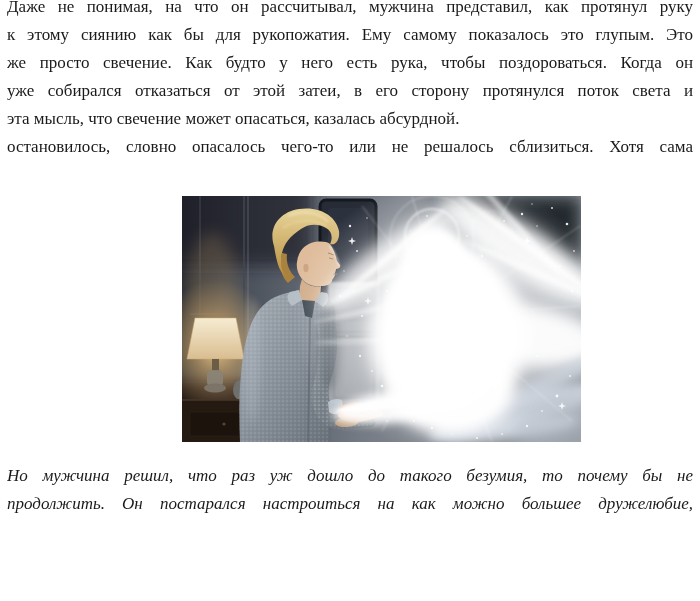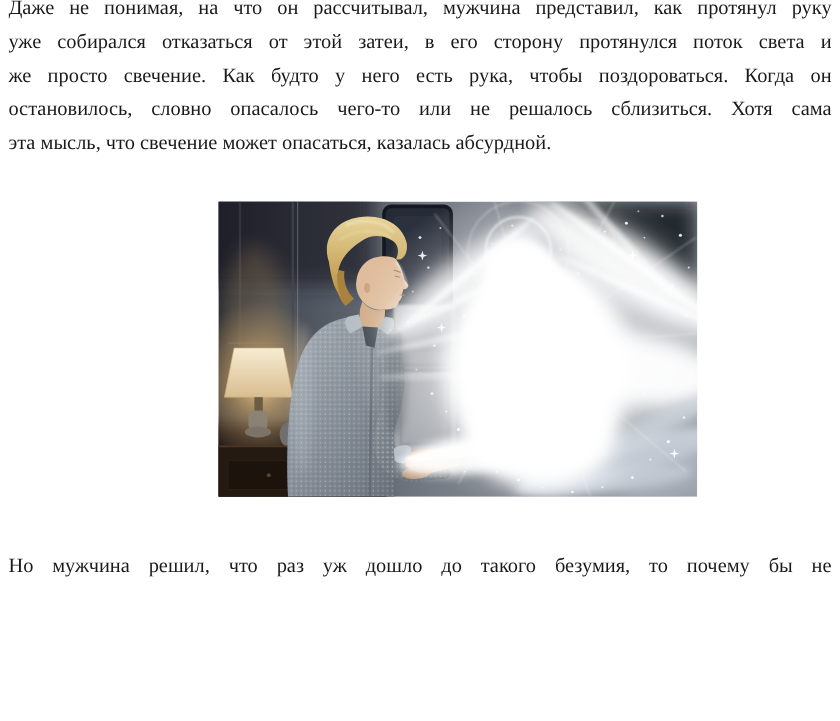--- a/index.html
+++ b/index.html
@@ -13,33 +13,34 @@
   .tline{
     height:28px;line-height:28px;overflow:hidden;
     text-align:justify;text-align-last:justify;
   }
   .tline-last{text-align:left;text-align-last:left;}
   .illustration{
     display:block;width:399px;height:246px;
     margin:35px 0 0 175px;padding:0;
   }
   .illustration svg{display:block;width:399px;height:246px;}
-  .para-after{margin-top:44px;}
+  .para-after{margin-top:20px;font-style:italic;}
 </style>
 </head>
 <body>
 
 <div class="page">
 
   <div class="para para-first">
       <div class="tline">Даже не понимая, на что он рассчитывал, мужчина представил, как протянул руку</div>
+      <div class="tline">к этому сиянию как бы для рукопожатия. Ему самому показалось это глупым. Это</div>
+      <div class="tline">же просто свечение. Как будто у него есть рука, чтобы поздороваться. Когда он</div>
       <div class="tline">уже собирался отказаться от этой затеи, в его сторону протянулся поток света и</div>
-      <div class="tline">же просто свечение. Как будто у него есть рука, чтобы поздороваться. Когда он</div>
+      <div class="tline tline-last">эта мысль, что свечение может опасаться, казалась абсурдной.</div>
       <div class="tline">остановилось, словно опасалось чего-то или не решалось сблизиться. Хотя сама</div>
-      <div class="tline tline-last">эта мысль, что свечение может опасаться, казалась абсурдной.</div>
     </div>
 
   <figure class="illustration">
     <svg viewBox="0 0 399 246" xmlns="http://www.w3.org/2000/svg">
       <defs>
         <linearGradient id="wallG" x1="0" y1="0" x2="1" y2="0">
           <stop offset="0" stop-color="#262a32"></stop>
           <stop offset="0.18" stop-color="#4e545e"></stop>
           <stop offset="0.45" stop-color="#757b84"></stop>
           <stop offset="0.7" stop-color="#8d929a"></stop>
@@ -258,15 +259,16 @@
           <path d="M345,41 L346,44 L349,45 L346,46 L345,49 L344,46 L341,45 L344,44 Z" opacity="0.9"></path>
           <path d="M380,206 L381,209 L384,210 L381,211 L380,214 L379,211 L376,210 L379,209 Z" opacity="0.85"></path>
           <path d="M215,201 L216,204 L219,205 L216,206 L215,209 L214,206 L211,205 L214,204 Z" opacity="0.9"></path>
         </g>
       </g>
     </svg>
   </figure>
 
   <div class="para para-after">
       <div class="tline">Но мужчина решил, что раз уж дошло до такого безумия, то почему бы не</div>
+      <div class="tline">продолжить. Он постарался настроиться на как можно большее дружелюбие,</div>
     </div>
 
 </div>
 
 </body></html>

